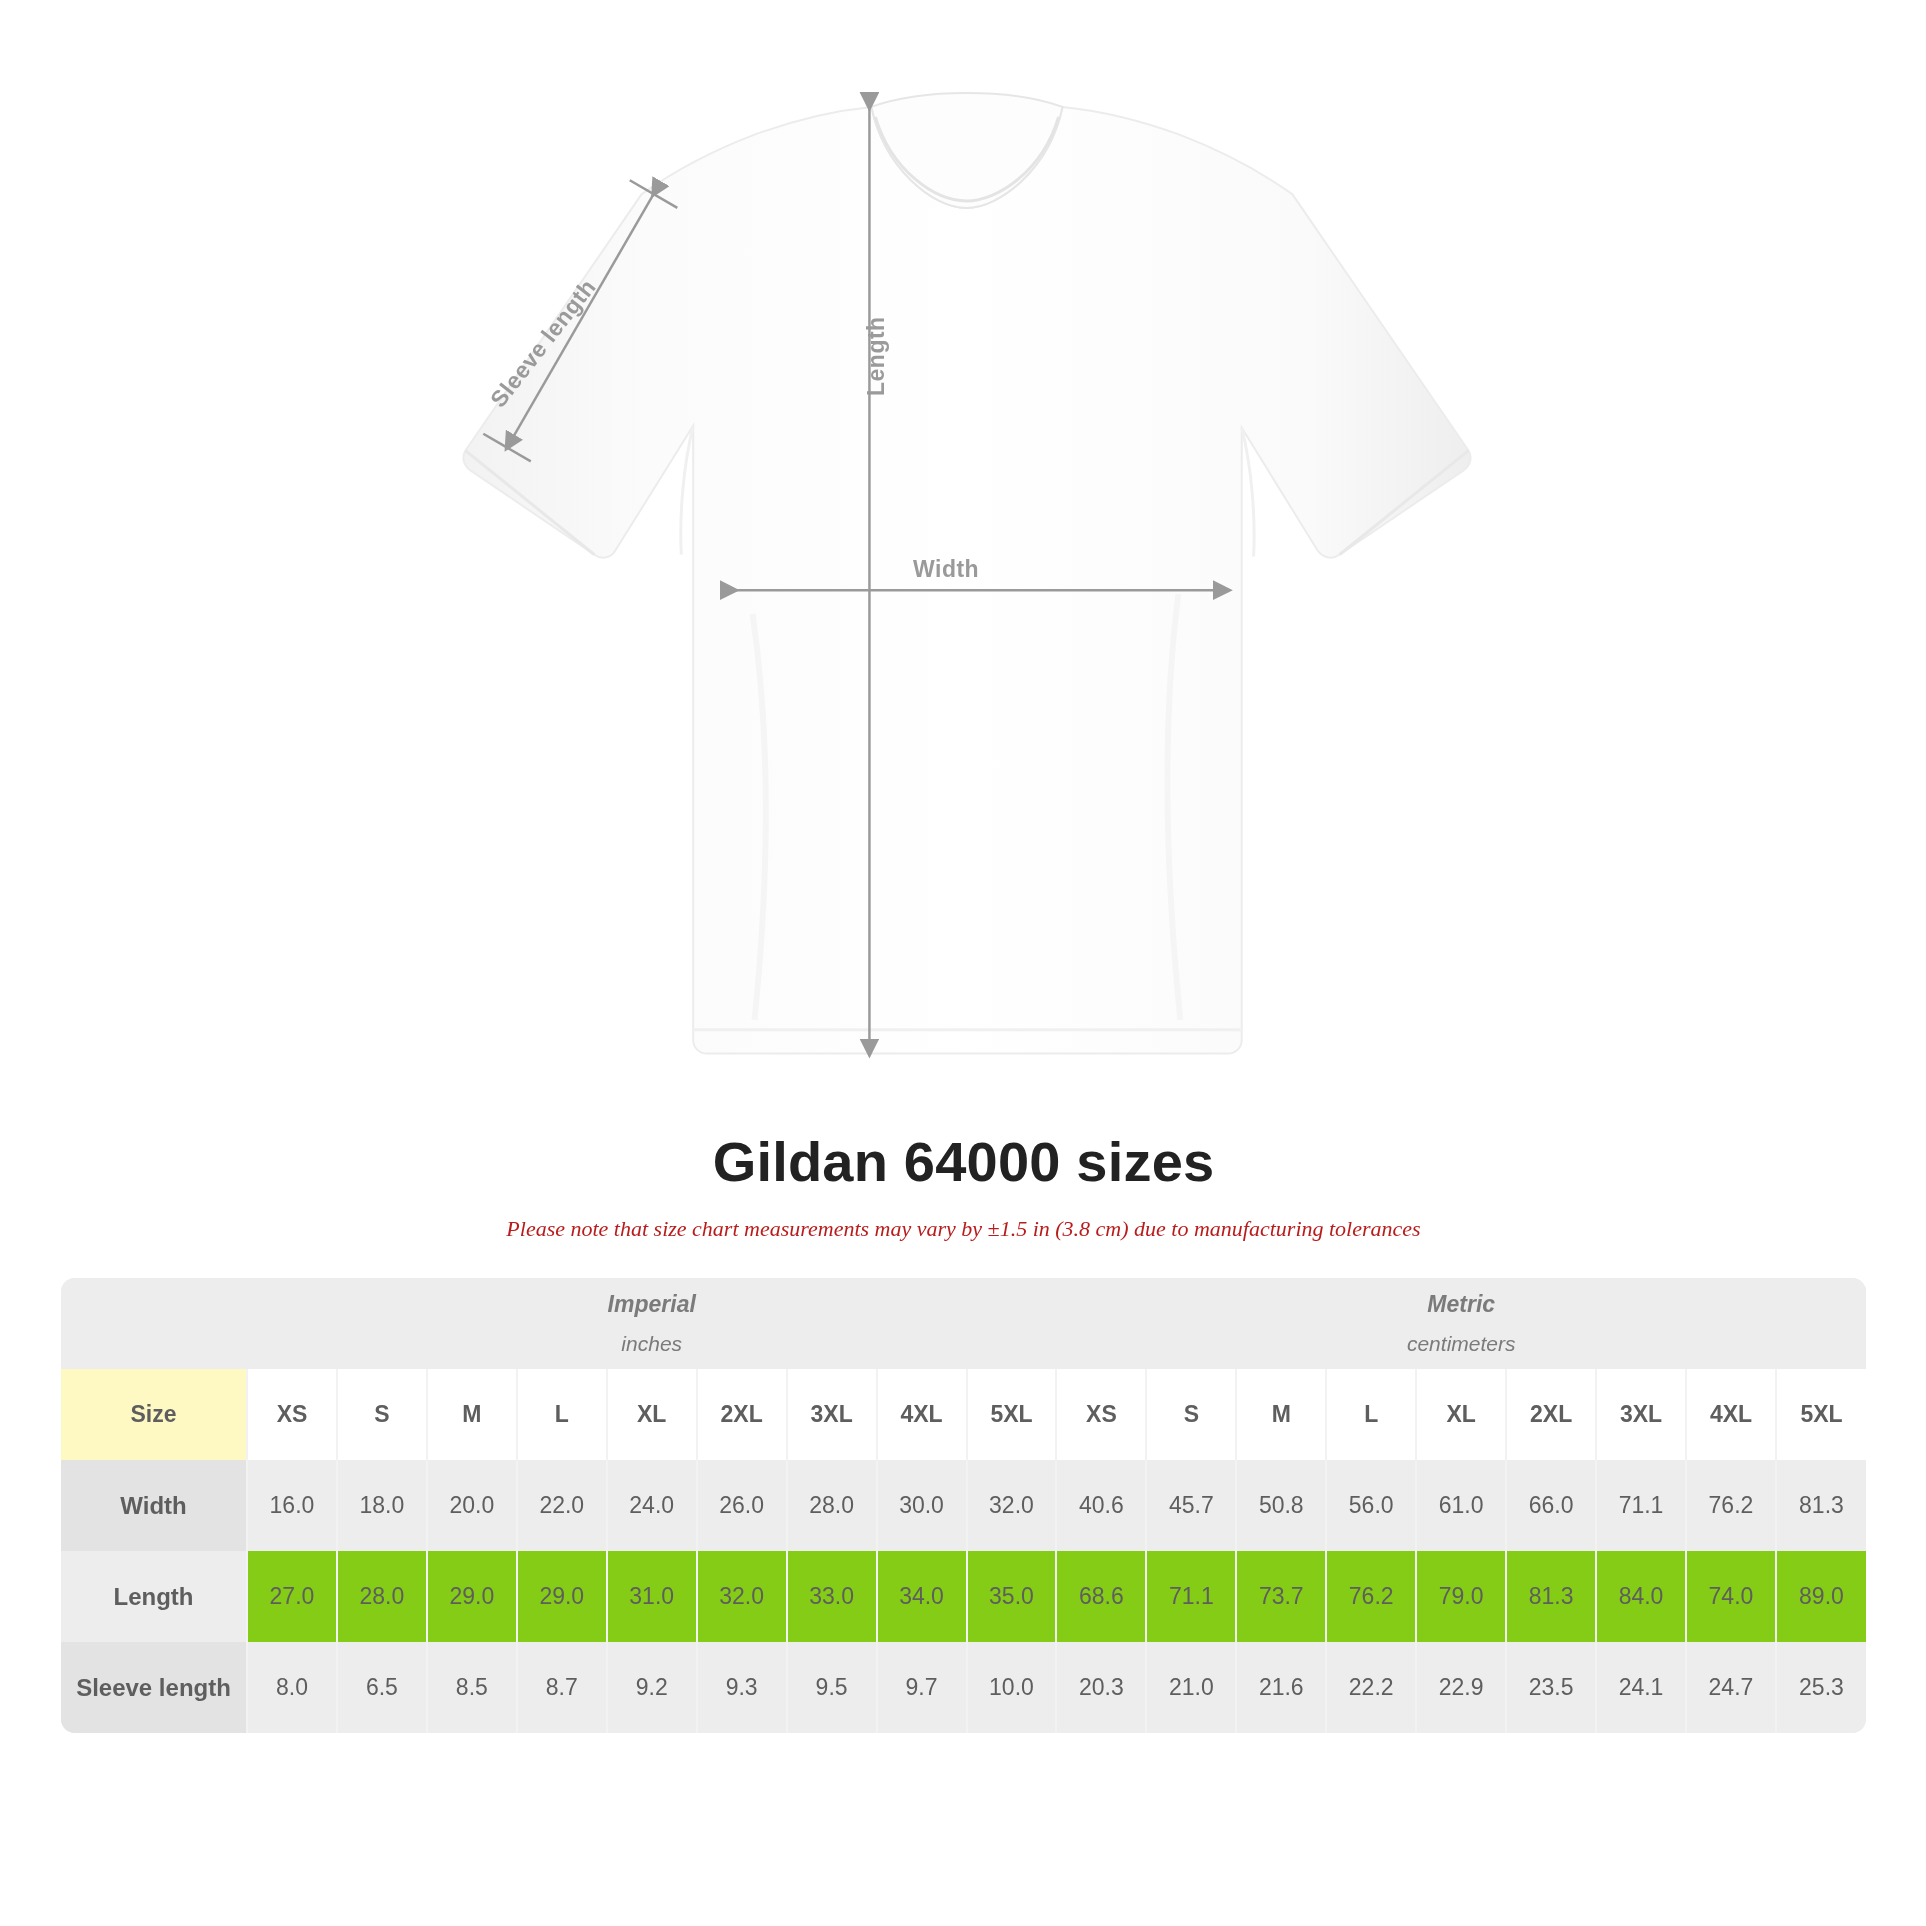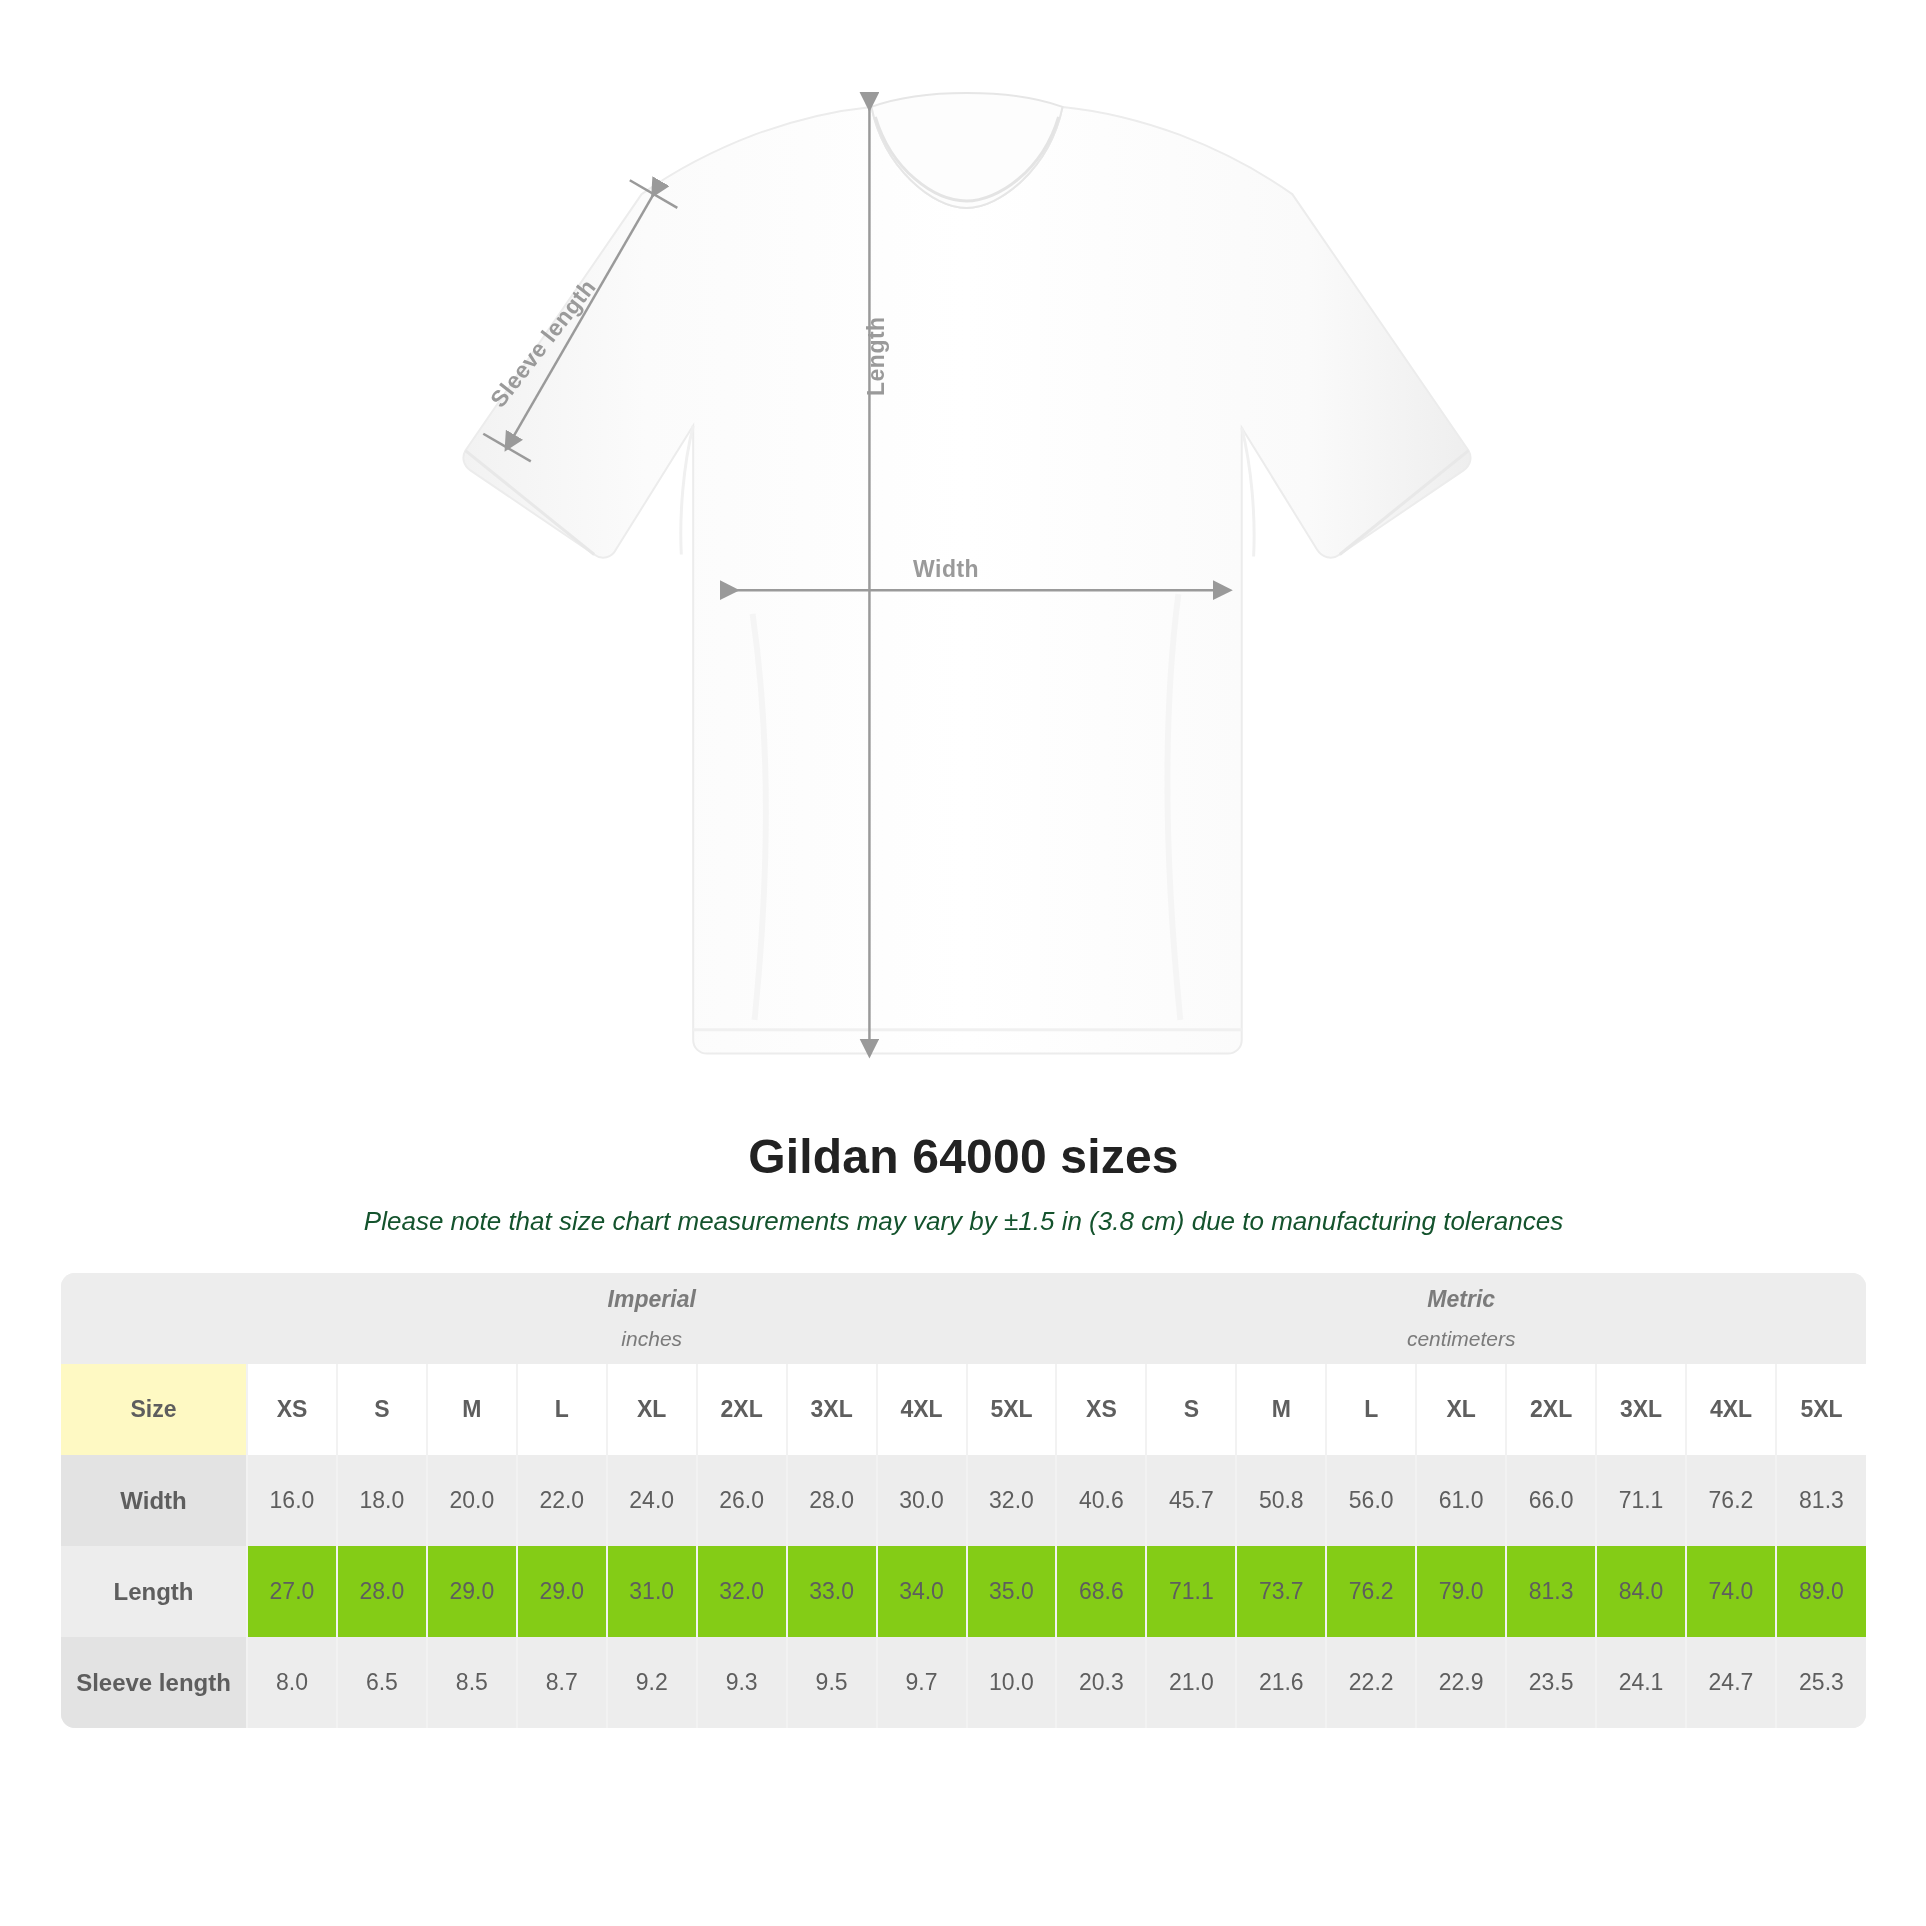--- a/index.html
+++ b/index.html
@@ -55,30 +55,31 @@
     transform: rotate(-52deg);
     transform-origin: left top;
   }
 
   
   .title-block {
     text-align: center;
     margin-top: 20px;
   }
   .chart-title {
-    font-size: 48px;
+    font-size: 56px;
     font-weight: bold;
     color: #222222;
     letter-spacing: 0.2px;
   }
   .chart-note {
-    font-size: 26px;
+    font-size: 22px;
     font-style: italic;
-    color: #14532d;
+    color: #b91c1c;
     margin-top: 22px;
+    font-family: Liberation Serif, serif;
   }
 
   
   .table-wrap {
     margin: 36px 61px 0 61px;
     border-radius: 14px;
     overflow: hidden;
     background: #ededed;
   }
   table.size-table {

